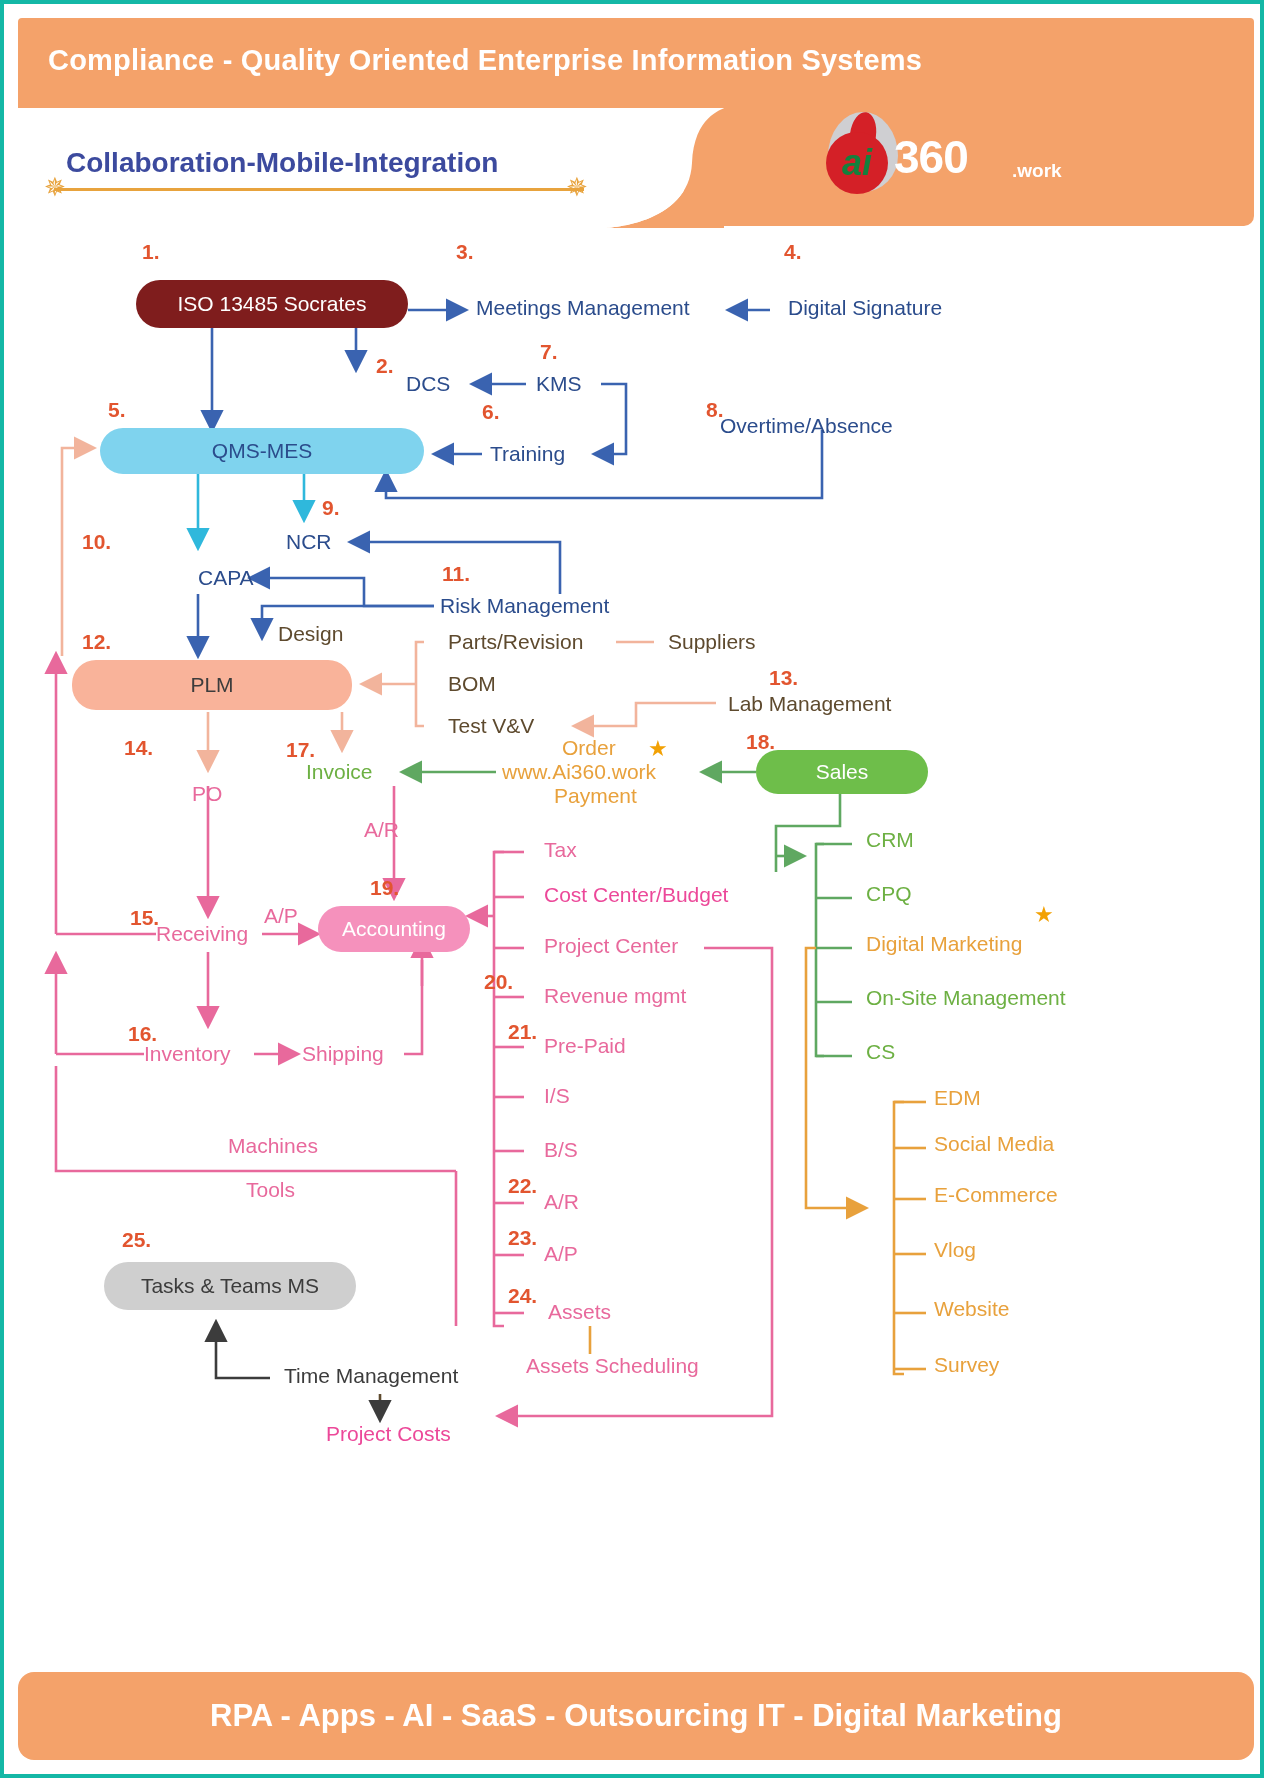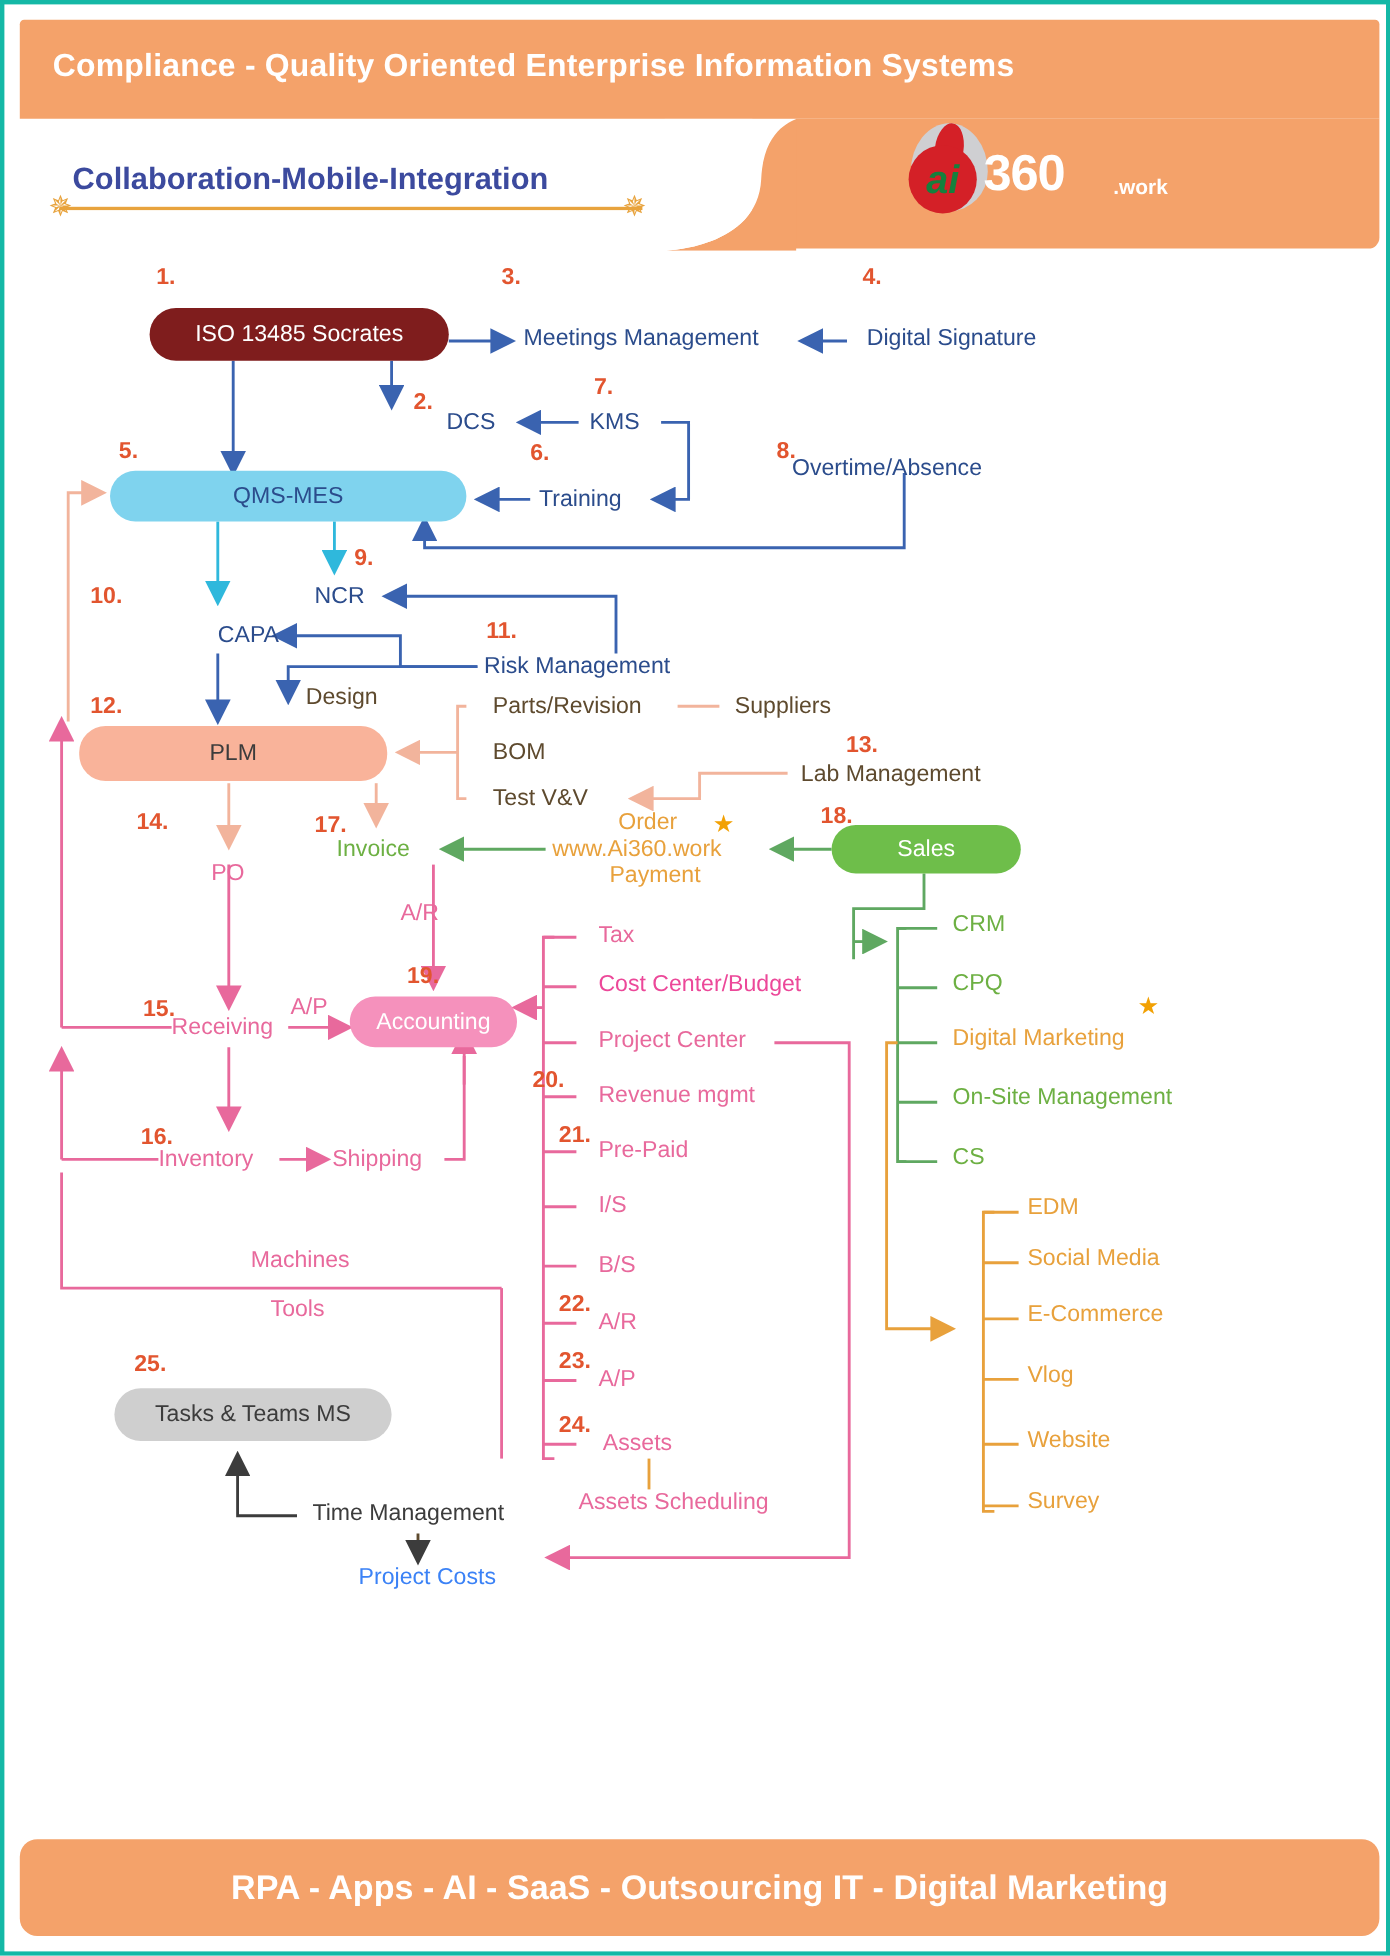--- a/index.html
+++ b/index.html
@@ -366,21 +366,21 @@
     <div class="lbl" style="left:930px;top:1012px;color:#E8A13C;">Vlog</div>
     <div class="lbl" style="left:930px;top:1071px;color:#E8A13C;">Website</div>
     <div class="lbl" style="left:930px;top:1127px;color:#E8A13C;">Survey</div>
 
     <div class="num" style="left:118px;top:1002px;">25.</div>
     <div class="pill" style="left:100px;top:1036px;width:252px;height:48px;background:#CFCFCF;color:#3c3c3c;">
       <span>Tasks &amp; Teams MS</span>
     </div>
 
     <div class="lbl" style="left:280px;top:1138px;color:#3C3C3C;">Time Management</div>
-    <div class="lbl" style="left:322px;top:1196px;color:#3b82f6;">Project Costs</div>
+    <div class="lbl" style="left:322px;top:1196px;color:#ec4899;">Project Costs</div>
 
   </div>
 
   <div id="footer-band">
     <span id="footer-text">RPA - Apps - AI - SaaS - Outsourcing IT - Digital Marketing</span>
   </div>
 
 </div>
 
 </body></html>

